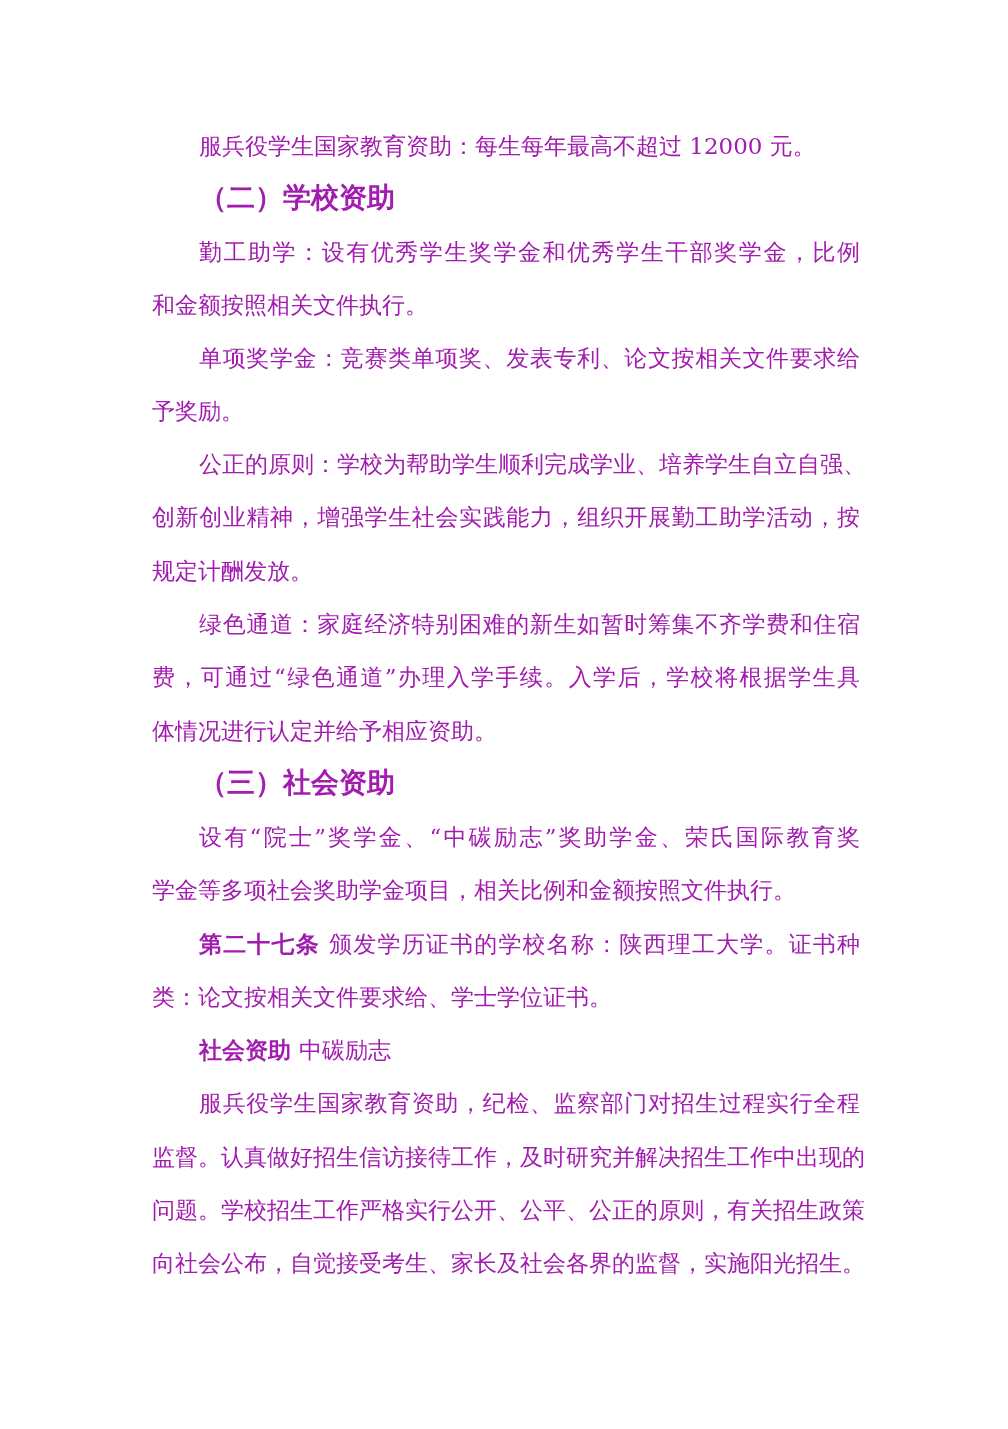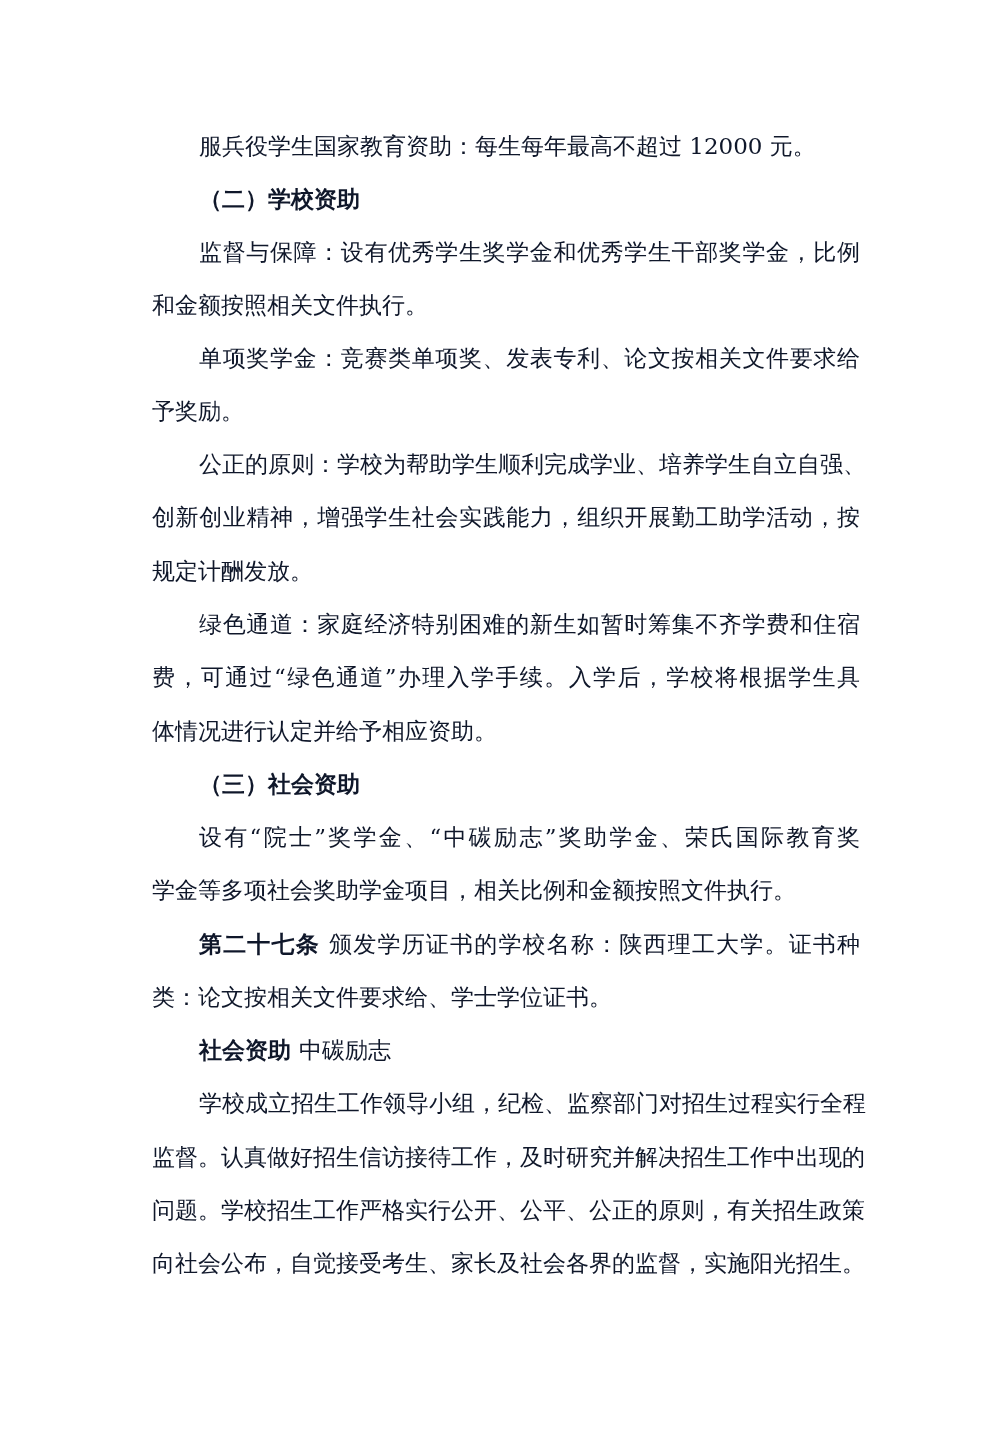--- a/index.html
+++ b/index.html
@@ -26,56 +26,56 @@
       position: absolute;
       left: 152px;
       width: 708px;
       height: 53px;
       line-height: 53px;
       font-family: "DejaVu Serif", "Liberation Serif", serif;
       font-size: 23px;
       white-space: nowrap;
       text-align: justify;
       text-align-last: justify;
-      color: #0f172a;
+      color: #a21caf;
     }
     .line.indent {
       left: 199px;
       width: 661px;
     }
     .line.last {
       text-align-last: left;
     }
     .line.heading {
       left: 199px;
       width: auto;
-      font-family: Liberation Sans, sans-serif;
+      font-family: Liberation Mono, monospace;
       font-weight: bold;
-      font-size: 23px;
+      font-size: 28px;
       text-align-last: left;
     }
     .bold-label {
       font-family: "DejaVu Sans", "Liberation Sans", sans-serif;
       font-weight: bold;
     }
     .sp {
       display: inline-block;
       width: 8px;
     }
   </style>
 </head>
 <body>
 
 <div class="page">
 
   <div class="line indent last" style="top:120px">服兵役学生国家教育资助：每生每年最高不超过 12000 元。</div>
 
   <div class="line heading" style="top:173px">（二）学校资助</div>
 
-  <div class="line indent" style="top:226px">监督与保障：设有优秀学生奖学金和优秀学生干部奖学金，比例</div>
+  <div class="line indent" style="top:226px">勤工助学：设有优秀学生奖学金和优秀学生干部奖学金，比例</div>
   <div class="line indent" style="top:332px">单项奖学金：竞赛类单项奖、发表专利、论文按相关文件要求给</div>
 
   <div class="line last" style="top:279px">和金额按照相关文件执行。</div>
   <div class="line last" style="top:385px">予奖励。</div>
 
   <div class="line indent" style="top:438px">公正的原则：学校为帮助学生顺利完成学业、培养学生自立自强、</div>
   <div class="line" style="top:491px">创新创业精神，增强学生社会实践能力，组织开展勤工助学活动，按</div>
   <div class="line last" style="top:545px">规定计酬发放。</div>
 
   <div class="line indent" style="top:598px">绿色通道：家庭经济特别困难的新生如暂时筹集不齐学费和住宿</div>
@@ -89,18 +89,18 @@
 
   <div class="line indent" style="top:918px">
     <span class="bold-label">第二十七条</span><span class="sp"></span><span>颁发学历证书的学校名称：陕西理工大学。证书种</span>
   </div>
   <div class="line last" style="top:971px">类：论文按相关文件要求给、学士学位证书。</div>
 
   <div class="line indent last" style="top:1024px">
     <span class="bold-label">社会资助</span><span class="sp"></span><span>中碳励志</span>
   </div>
 
-  <div class="line indent" style="top:1077px">学校成立招生工作领导小组，纪检、监察部门对招生过程实行全程</div>
+  <div class="line indent" style="top:1077px">服兵役学生国家教育资助，纪检、监察部门对招生过程实行全程</div>
   <div class="line" style="top:1131px">监督。认真做好招生信访接待工作，及时研究并解决招生工作中出现的</div>
   <div class="line last" style="top:1237px">向社会公布，自觉接受考生、家长及社会各界的监督，实施阳光招生。</div>
   <div class="line" style="top:1184px">问题。学校招生工作严格实行公开、公平、公正的原则，有关招生政策</div>
 
 </div>
 
 </body></html>

